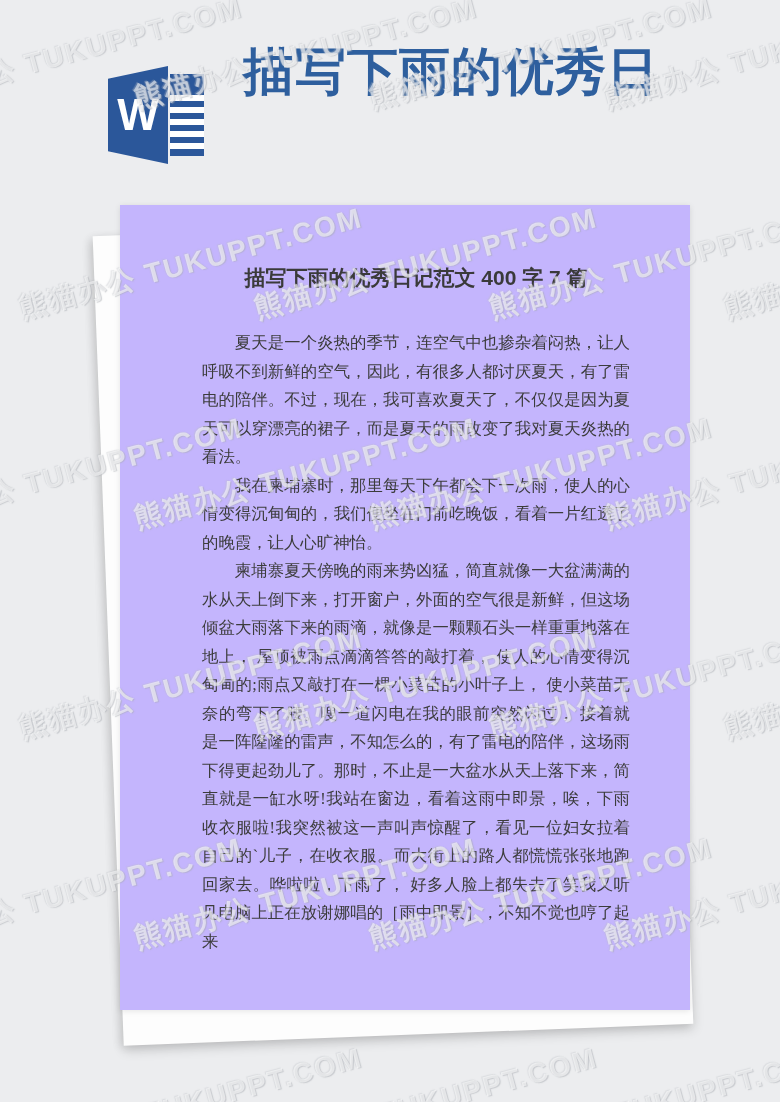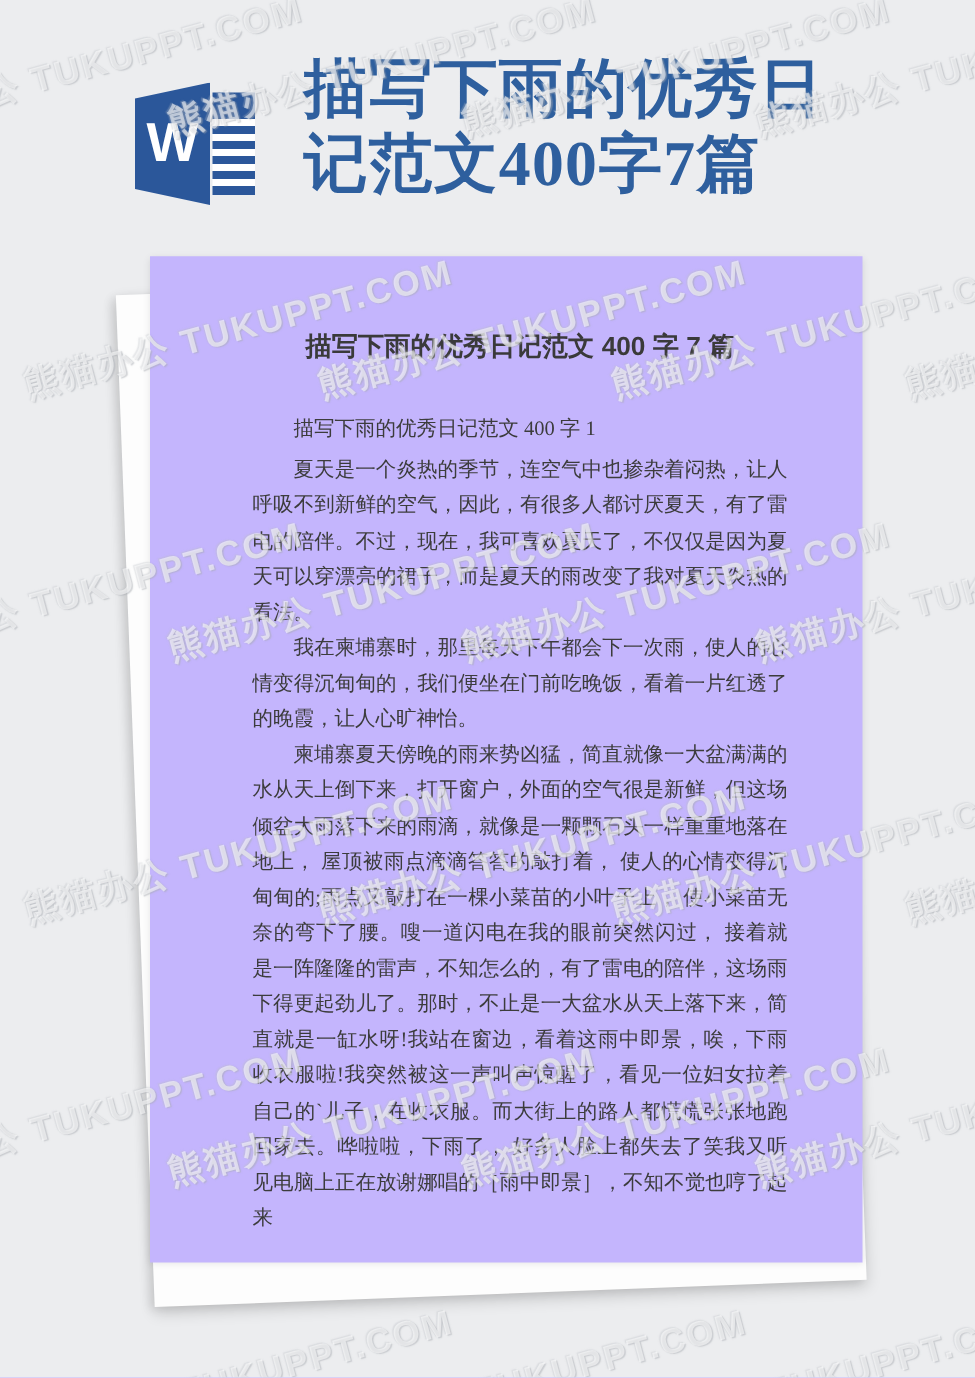--- a/index.html
+++ b/index.html
@@ -94,30 +94,28 @@
 
 <div class="header">
   <div class="word-icon">
     <div class="panel">
       <span>W</span>
     </div>
     <div class="doc"></div>
   </div>
   <div class="header-title">
     <div>描写下雨的优秀日</div>
-    <div>记范文400字7篇</div>
   </div>
 </div>
 
 <div class="back-page"></div>
 
 <div class="document-page">
   <div class="doc-title">描写下雨的优秀日记范文 400 字 7 篇</div>
   <div class="doc-body">
-    <p class="heading">描写下雨的优秀日记范文 400 字 1</p>
     <p>夏天是一个炎热的季节，连空气中也掺杂着闷热，让人呼吸不到新鲜的空气，因此，有很多人都讨厌夏天，有了雷电的陪伴。不过，现在，我可喜欢夏天了，不仅仅是因为夏天可以穿漂亮的裙子，而是夏天的雨改变了我对夏天炎热的看法。</p>
     <p>我在柬埔寨时，那里每天下午都会下一次雨，使人的心情变得沉甸甸的，我们便坐在门前吃晚饭，看着一片红透了的晚霞，让人心旷神怡。</p>
     <p>柬埔寨夏天傍晚的雨来势凶猛，简直就像一大盆满满的水从天上倒下来，打开窗户，外面的空气很是新鲜，但这场倾盆大雨落下来的雨滴，就像是一颗颗石头一样重重地落在地上， 屋顶被雨点滴滴答答的敲打着， 使人的心情变得沉甸甸的;雨点又敲打在一棵小菜苗的小叶子上， 使小菜苗无奈的弯下了腰。嗖一道闪电在我的眼前突然闪过， 接着就是一阵隆隆的雷声，不知怎么的，有了雷电的陪伴，这场雨下得更起劲儿了。那时，不止是一大盆水从天上落下来，简直就是一缸水呀!我站在窗边，看着这雨中即景，唉，下雨收衣服啦!我突然被这一声叫声惊醒了，看见一位妇女拉着自己的`儿子，在收衣服。而大街上的路人都慌慌张张地跑回家去。哗啦啦，下雨了， 好多人脸上都失去了笑我又听见电脑上正在放谢娜唱的［雨中即景］，不知不觉也哼了起来</p>
   </div>
 </div>
 
 <div id="watermark-layer">
     <span class="wm" style="left: -100px; top: 80px;">熊猫办公 TUKUPPT.COM</span>
     <span class="wm" style="left: 135px; top: 80px;">熊猫办公 TUKUPPT.COM</span>
     <span class="wm" style="left: 370px; top: 80px;">熊猫办公 TUKUPPT.COM</span>

